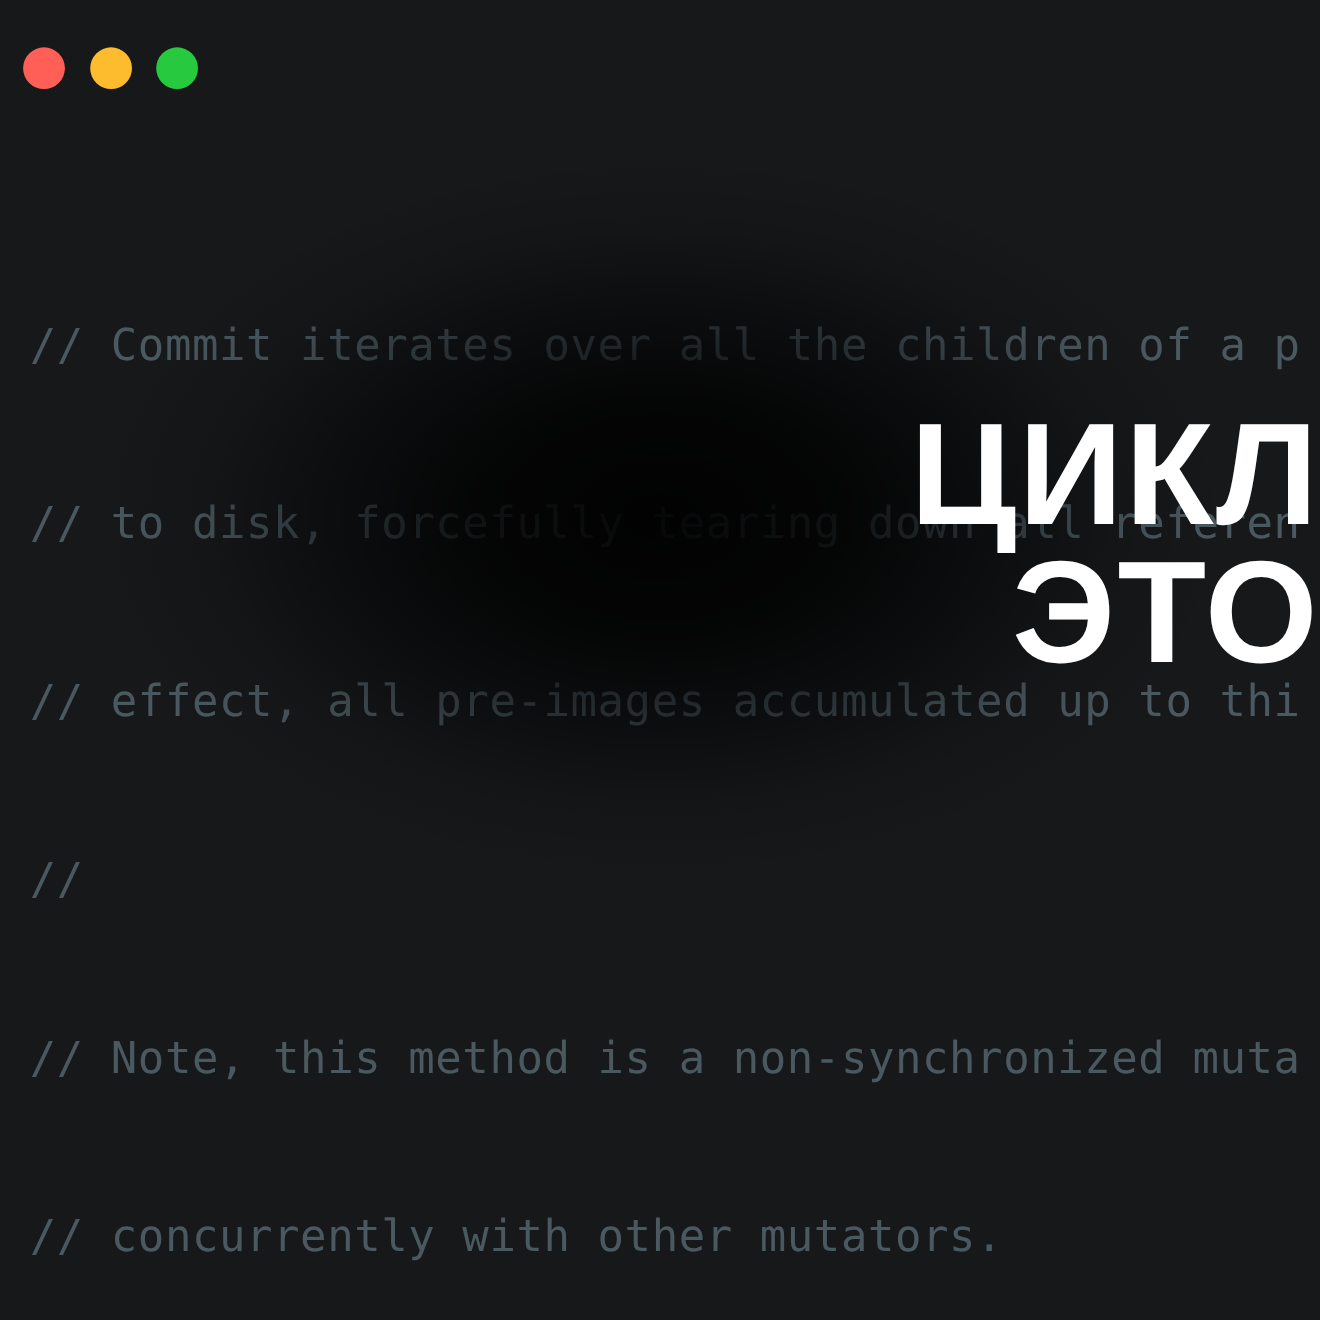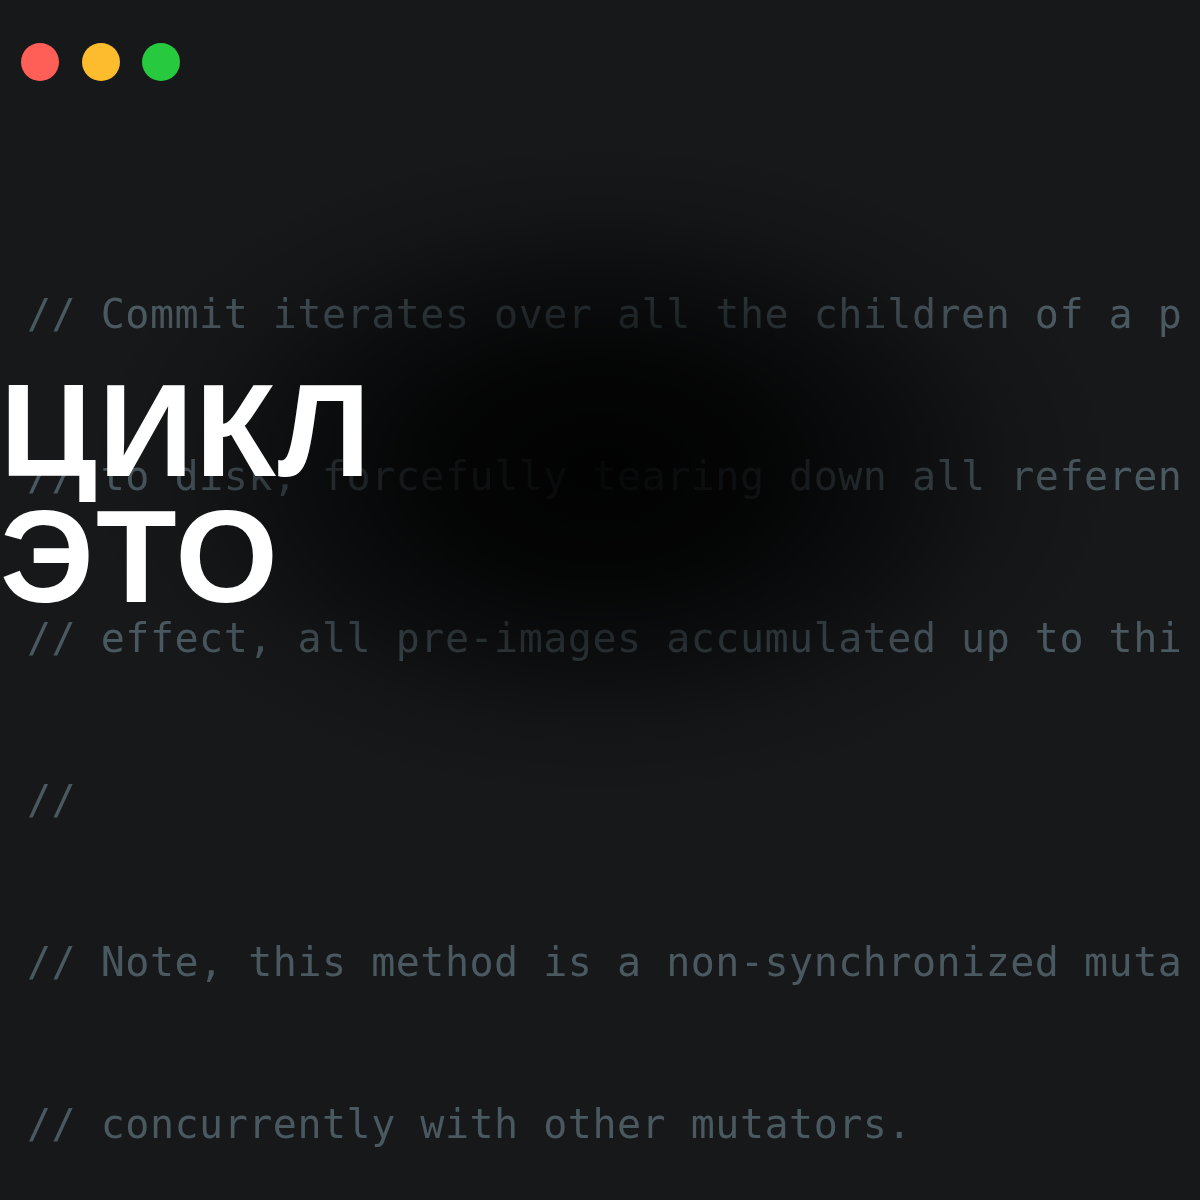--- a/index.html
+++ b/index.html
@@ -72,21 +72,21 @@
   
   .cmt  { color: #4a585f; }
 
   
   #headline {
     position: absolute;
     left: 0;
     top: 368px;
     width: 1200px;
     z-index: 10;
-    text-align: left;
+    text-align: right;
     font-family: "Liberation Sans", "DejaVu Sans", sans-serif;
     font-weight: bold;
     color: #ffffff;
     pointer-events: none;
   }
   .headline-row {
     display: block;
     font-size: 132px;
     line-height: 126px;
     letter-spacing: 2px;

